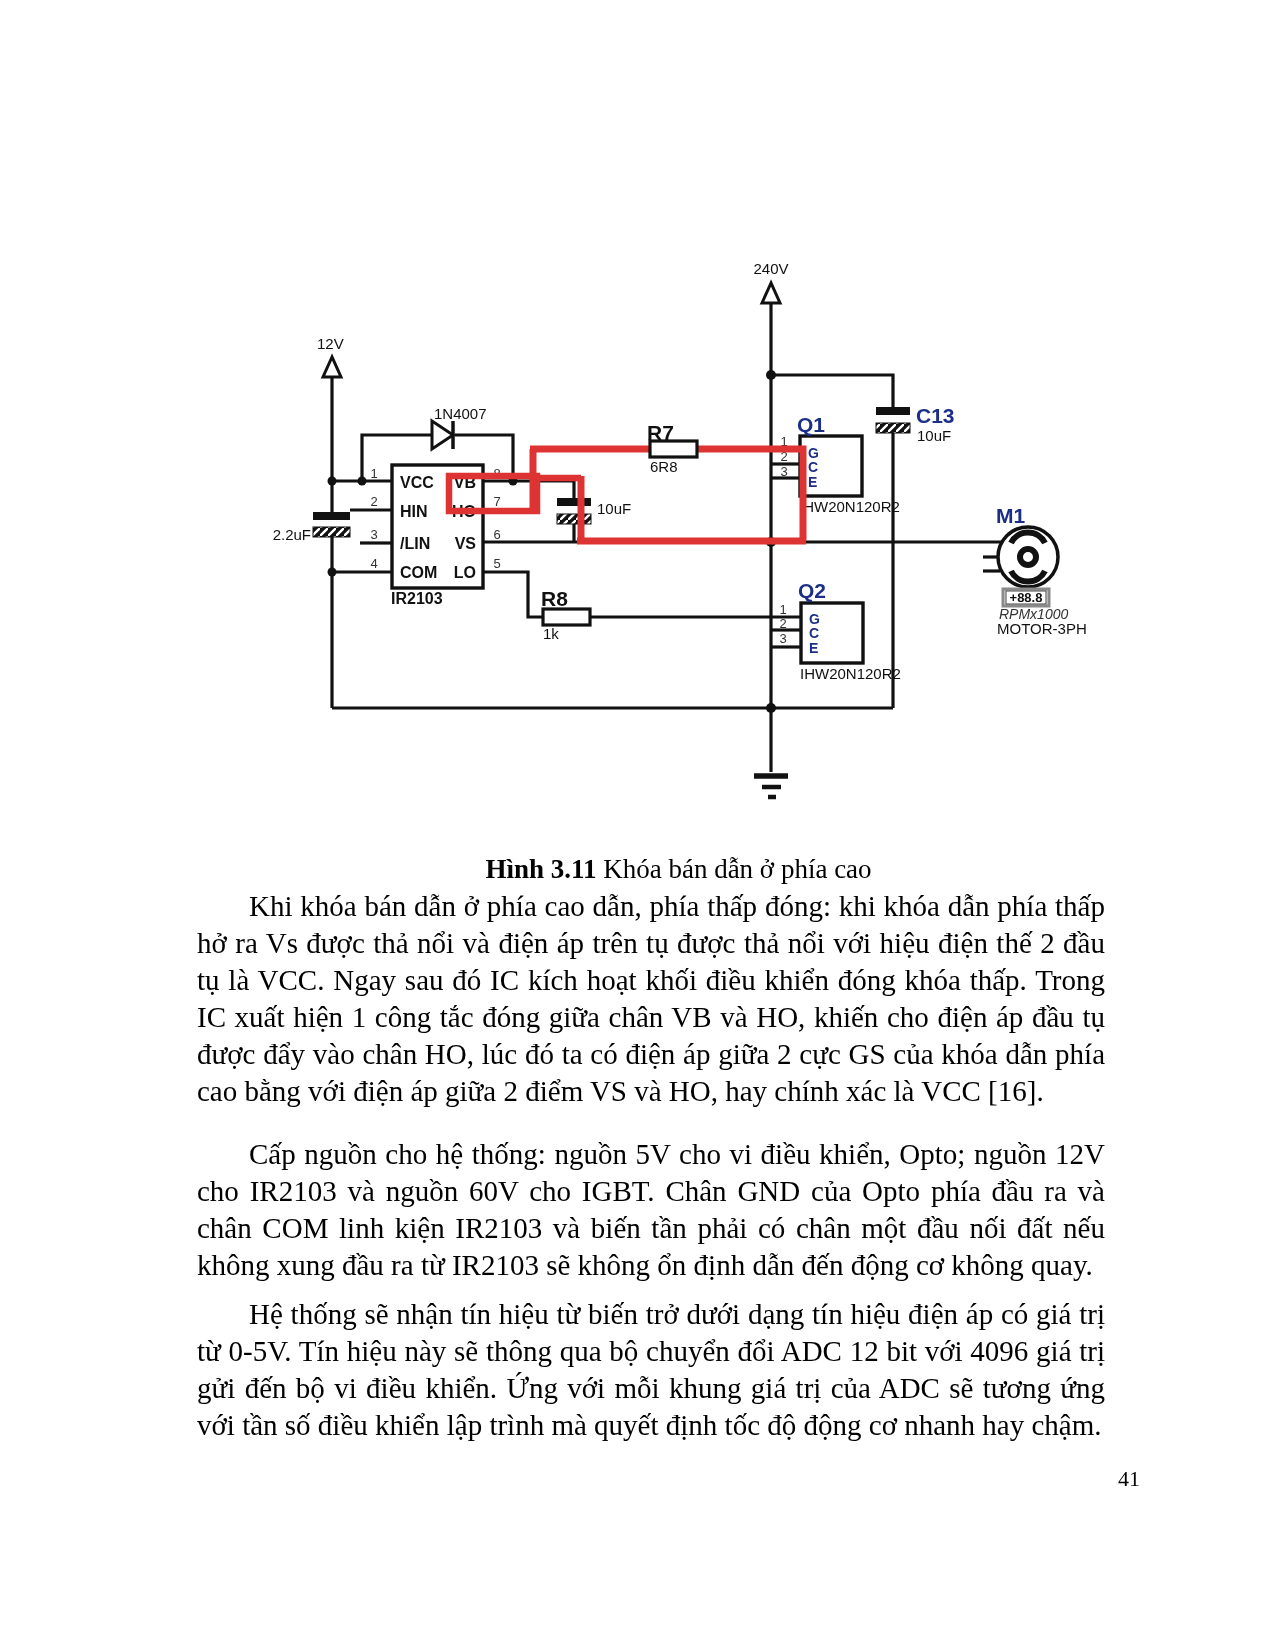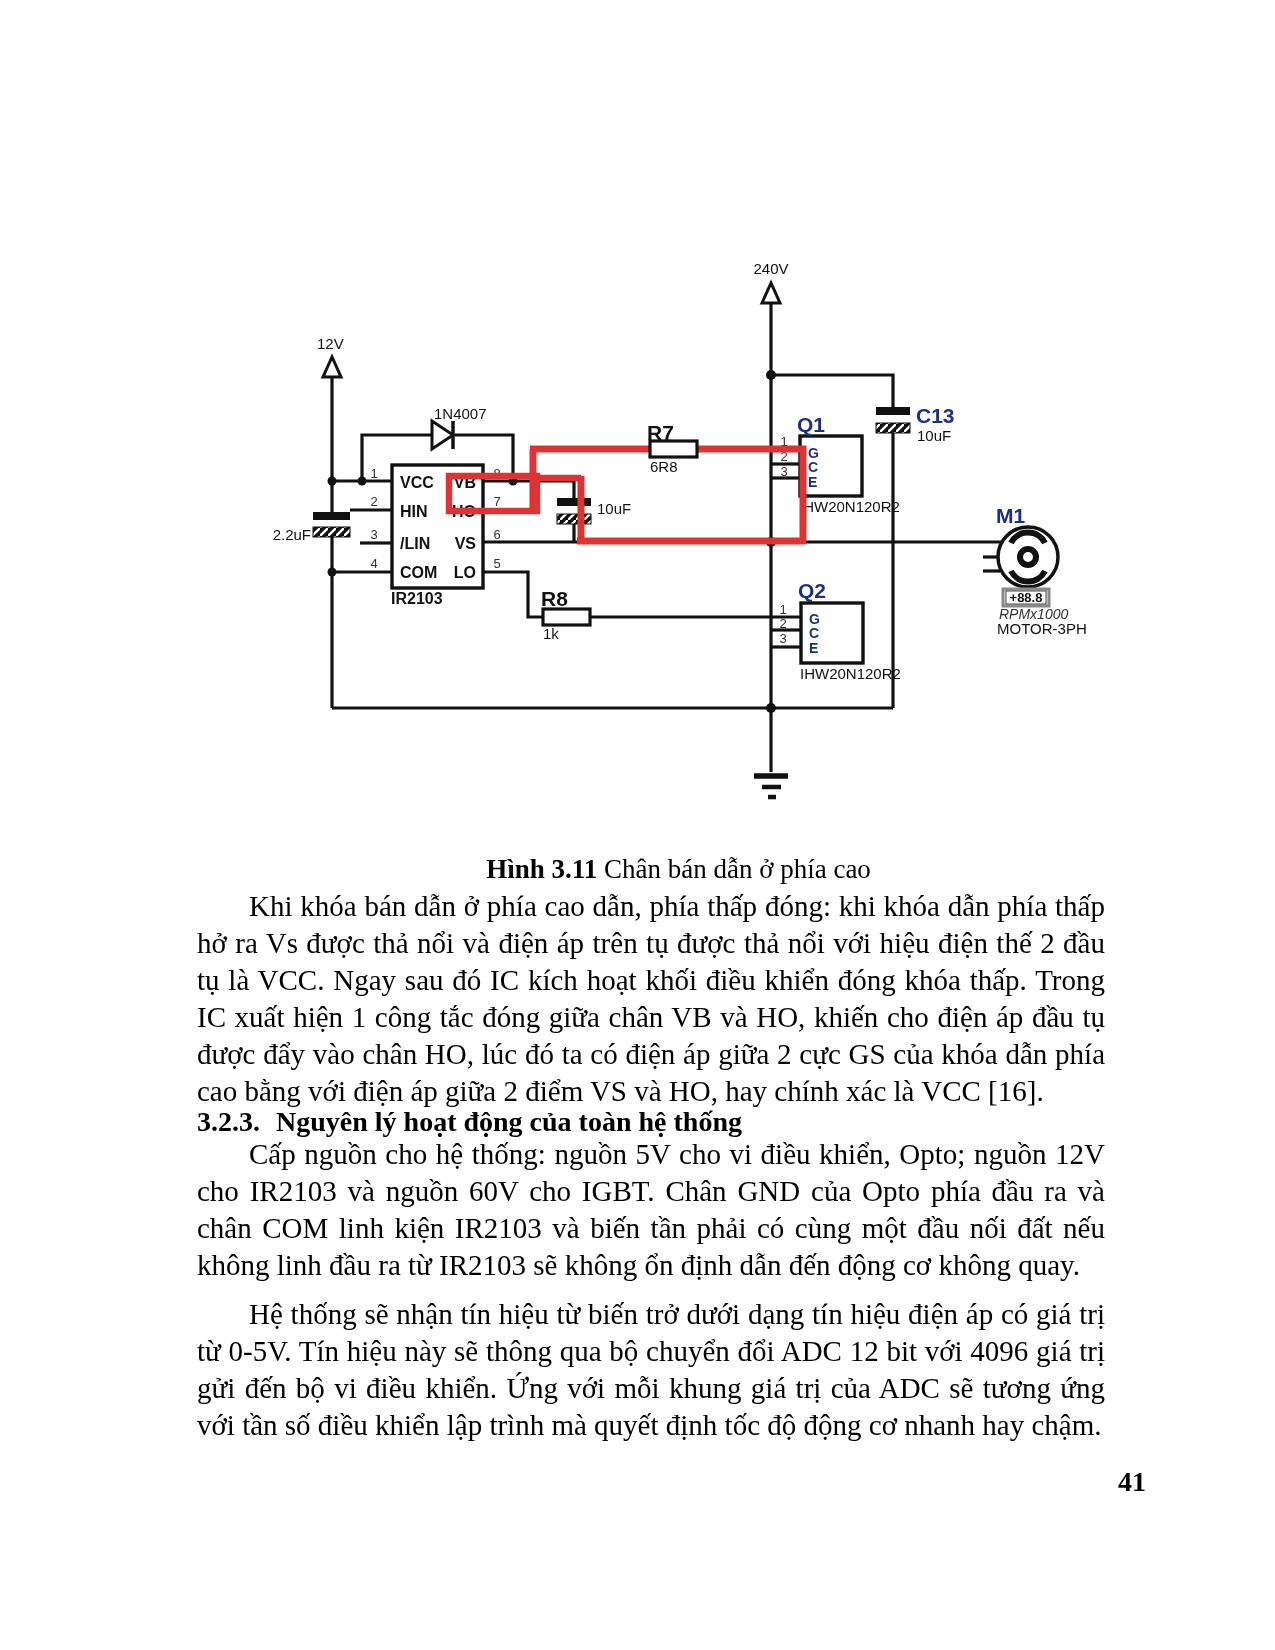--- a/index.html
+++ b/index.html
@@ -20,21 +20,21 @@
   .caption{position:absolute;left:197px;top:851px;width:908px;padding-left:55px;box-sizing:border-box;
            text-align:center;font-size:27px;line-height:36px;}
   .caption b{font-weight:bold;text-align:center;}
   .para{position:absolute;left:197px;width:908px;text-align:justify;font-size:29px;line-height:37px;}
   .para.indent{text-indent:52px;}
   #p1{top:888px;}
   .heading{position:absolute;left:197px;top:1104px;width:908px;font-size:28px;font-weight:bold;line-height:36px;}
   .heading .hnum{margin-right:16px;}
   #p2{top:1136px;}
   #p3{top:1284px;margin-top:12px;}
-  .pagenum{position:absolute;left:1118px;top:1466px;font-size:28px;font-weight:bold;}
+  .pagenum{position:absolute;left:1118px;top:1466px;font-size:22px;font-weight:normal;}
 </style>
 </head>
 <body>
 
 <div class="page">
 
   <svg class="schematic" viewBox="0 0 1275 1650">
     <defs>
       <pattern id="hatch" width="8" height="8" patternUnits="userSpaceOnUse">
         <rect width="8" height="8" fill="#111"></rect>
@@ -208,26 +208,23 @@
       <text x="996" y="523" class="t-ref">M1</text>
       <rect x="1003" y="589" width="46" height="17" fill="#e8e8e8" stroke="#8a8a8a" stroke-width="3"></rect>
       <rect x="1006" y="591" width="40" height="13" fill="#fff" stroke="#444" stroke-width="1"></rect>
       <text x="1026" y="602" text-anchor="middle" class="t-disp">+88.8</text>
       <text x="999" y="619" class="t-rpm">RPMx1000</text>
       <text x="997" y="634" class="t-mot">MOTOR-3PH</text>
     </g>
   </svg>
 
   <div class="caption">
-    <b>Hình  3.11</b><span> Chân bán dẫn ở phía cao</span>
+    <b>Hình  3.11</b><span> Khóa bán dẫn ở phía cao</span>
   </div>
 
   <div id="p1" class="para indent">Khi khóa bán dẫn ở phía cao dẫn, phía thấp đóng: khi khóa dẫn phía thấp hở ra Vs được thả nổi và điện áp trên tụ được thả nổi với hiệu điện thế 2 đầu tụ là VCC. Ngay sau đó IC kích hoạt khối điều khiển đóng khóa thấp. Trong IC xuất hiện 1 công tắc đóng giữa chân VB và HO, khiến cho điện áp đầu tụ được đẩy vào chân HO, lúc đó ta có điện áp giữa 2 cực GS của khóa dẫn phía cao bằng với điện áp giữa 2 điểm VS và HO, hay chính xác là VCC [16].</div>
 
-  <div class="heading">
-    <span class="hnum">3.2.3.</span><span>Nguyên lý hoạt động của toàn hệ thống</span>
-  </div>
-
-  <div id="p2" class="para indent">Cấp nguồn cho hệ thống: nguồn 5V cho vi điều khiển, Opto; nguồn 12V cho IR2103 và nguồn 60V cho IGBT. Chân GND của Opto phía đầu ra và chân COM linh kiện IR2103 và biến tần phải có cùng một đầu nối đất nếu không linh đầu ra từ IR2103 sẽ không ổn định dẫn đến động cơ không quay.</div>
+
+  <div id="p2" class="para indent">Cấp nguồn cho hệ thống: nguồn 5V cho vi điều khiển, Opto; nguồn 12V cho IR2103 và nguồn 60V cho IGBT. Chân GND của Opto phía đầu ra và chân COM linh kiện IR2103 và biến tần phải có chân một đầu nối đất nếu không xung đầu ra từ IR2103 sẽ không ổn định dẫn đến động cơ không quay.</div>
   <div id="p3" class="para indent">Hệ thống sẽ nhận tín hiệu từ biến trở dưới dạng tín hiệu điện áp có giá trị từ 0-5V. Tín hiệu này sẽ thông qua bộ chuyển đổi ADC 12 bit với 4096 giá trị gửi đến bộ vi điều khiển. Ứng với mỗi khung giá trị của ADC sẽ tương ứng với tần số điều khiển lập trình mà quyết định tốc độ động cơ nhanh hay chậm.</div>
 
   <div class="pagenum">41</div>
 </div>
 
 </body></html>

